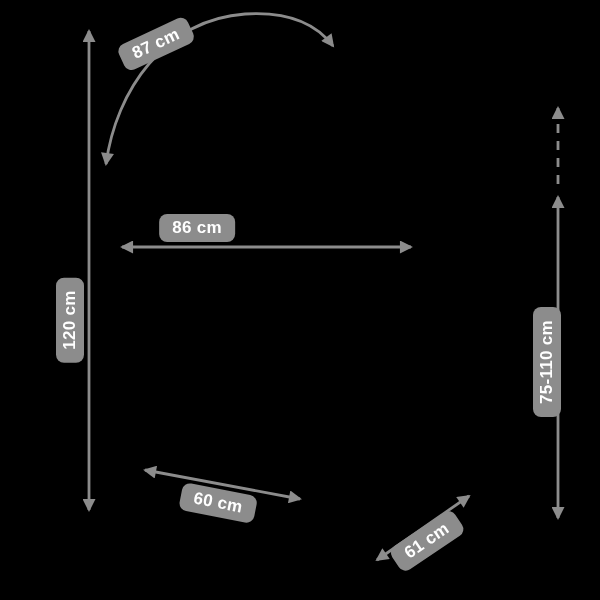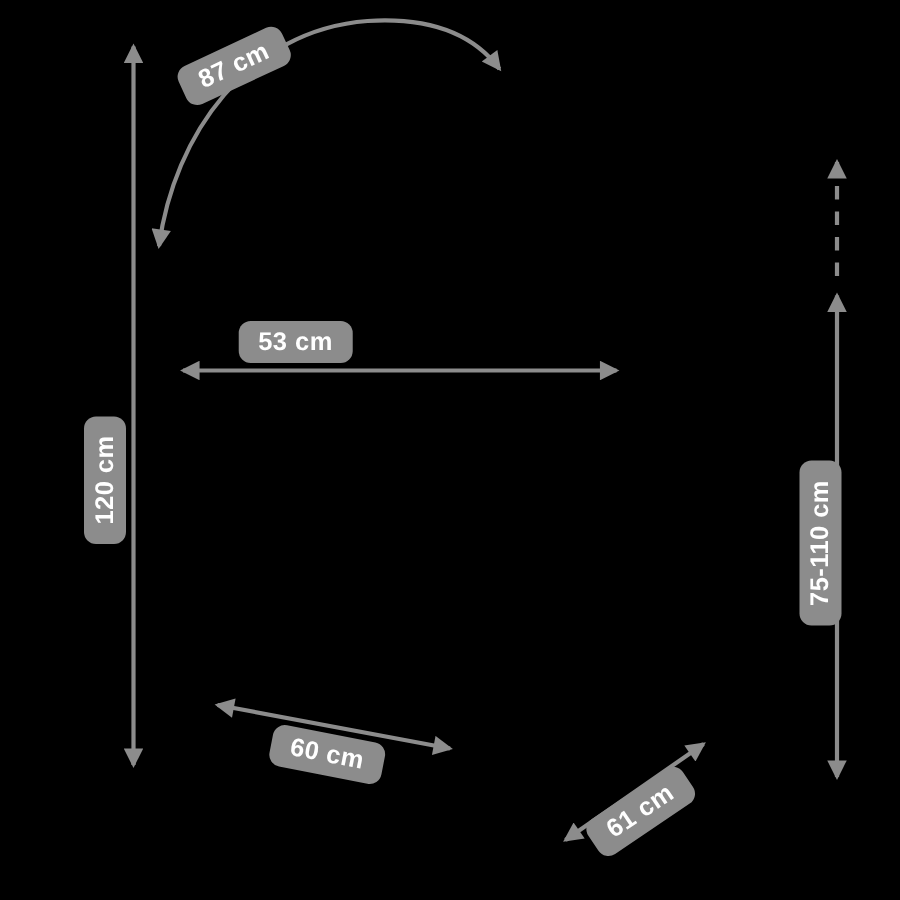--- a/index.html
+++ b/index.html
@@ -60,21 +60,21 @@
 
     <path class="arrow" d="M 558 197 L 558 518" marker-start="url(#ah)" marker-end="url(#ah)"></path>
 
     <path class="arrow" d="M 145 470 L 300 499" marker-start="url(#ah)" marker-end="url(#ah)"></path>
 
     <path class="arrow" d="M 377 560 L 469 496" marker-start="url(#ah)" marker-end="url(#ah)"></path>
   </svg>
 
   <div class="badge" style="left:156px;top:44px;transform:translate(-50%,-50%) rotate(-25deg);">87 cm</div>
 
-  <div class="badge" style="left:197px;top:228px;transform:translate(-50%,-50%);">53 cm</div>
+  <div class="badge" style="left:197px;top:228px;transform:translate(-50%,-50%);">86 cm</div>
 
   <div class="badge" style="left:70px;top:320px;transform:translate(-50%,-50%) rotate(-90deg);">120 cm</div>
 
   <div class="badge" style="left:547px;top:362px;transform:translate(-50%,-50%) rotate(-90deg);">75-110 cm</div>
 
   <div class="badge" style="left:218px;top:503px;transform:translate(-50%,-50%) rotate(11deg);">60 cm</div>
 
   <div class="badge" style="left:427px;top:541px;transform:translate(-50%,-50%) rotate(-34deg);">61 cm</div>
 
 </div>

